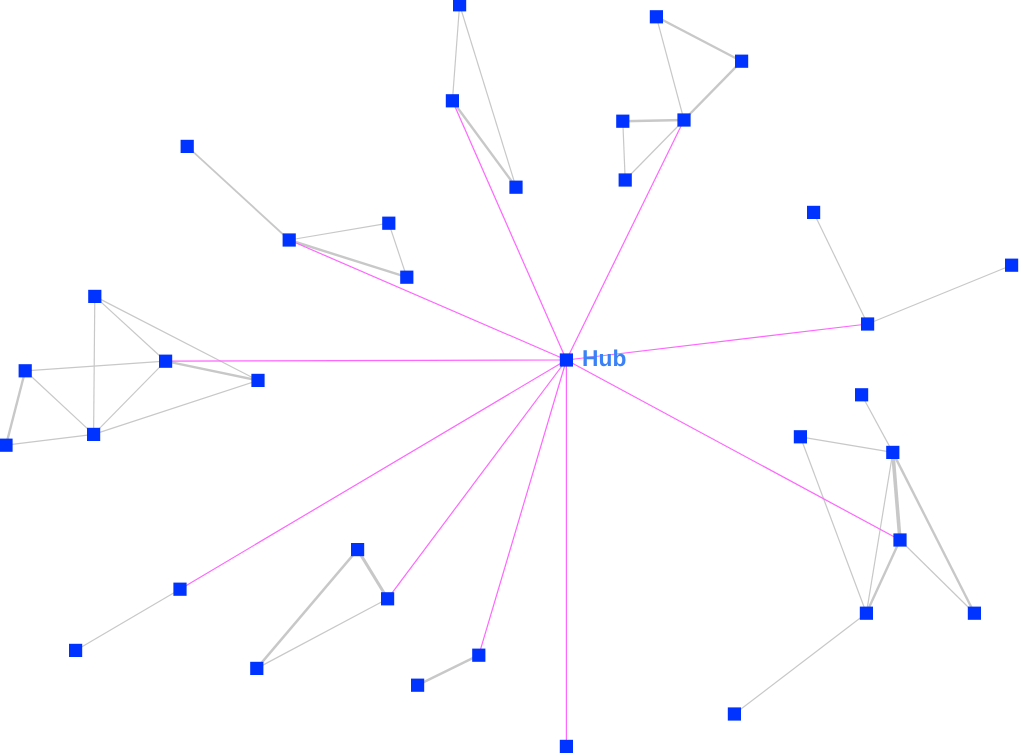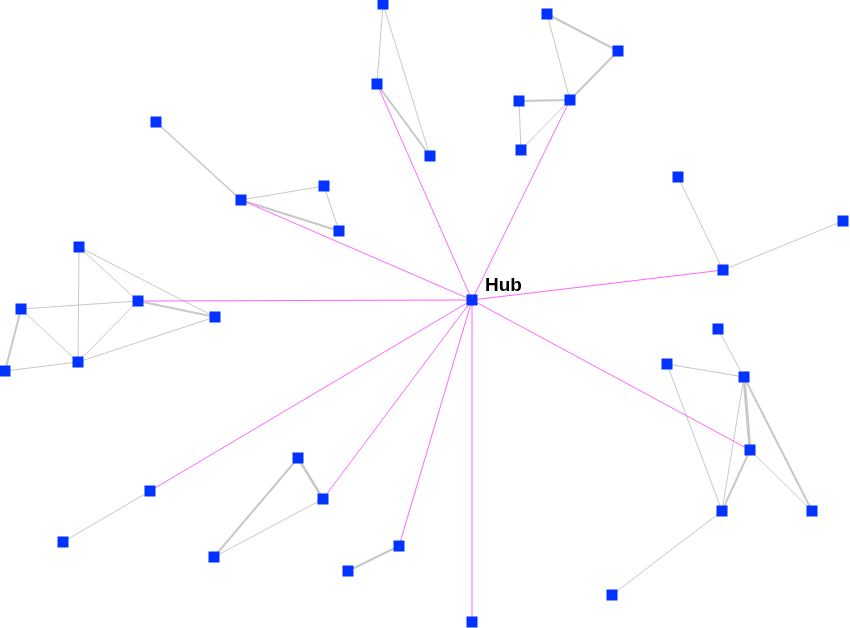--- a/index.html
+++ b/index.html
@@ -1,18 +1,18 @@
 <!DOCTYPE html>
 <html><head>
 <meta charset="utf-8">
 <style>
   html, body { margin: 0; padding: 0; background: #ffffff; }
   body { width: 850px; height: 628px; overflow: hidden; position: relative; font-family: "Liberation Sans", sans-serif; }
   #graph { position: absolute; left: 0; top: 0; width: 850px; height: 628px; }
-  .hub-label { position: absolute; font-weight: bold; font-size: 19px; color: #000000; font-family: "Liberation Sans", sans-serif; }
+  .hub-label { position: absolute; font-weight: bold; font-size: 19px; color: #3b82f6; font-family: "Liberation Sans", sans-serif; margin-top: 15px; }
 </style>
 </head>
 <body>
 
 <svg id="graph" width="850" height="628" viewBox="0 0 850 628" xmlns="http://www.w3.org/2000/svg">
   <g id="edges-layer">
       <line x1="383" y1="4" x2="377" y2="84" stroke="#C8C8C8" stroke-width="1"></line>
       <line x1="383" y1="4" x2="430" y2="156" stroke="#C8C8C8" stroke-width="1"></line>
       <line x1="377" y1="84" x2="430" y2="156" stroke="#C8C8C8" stroke-width="2"></line>
       <line x1="547" y1="14" x2="618" y2="51" stroke="#C8C8C8" stroke-width="2"></line>

